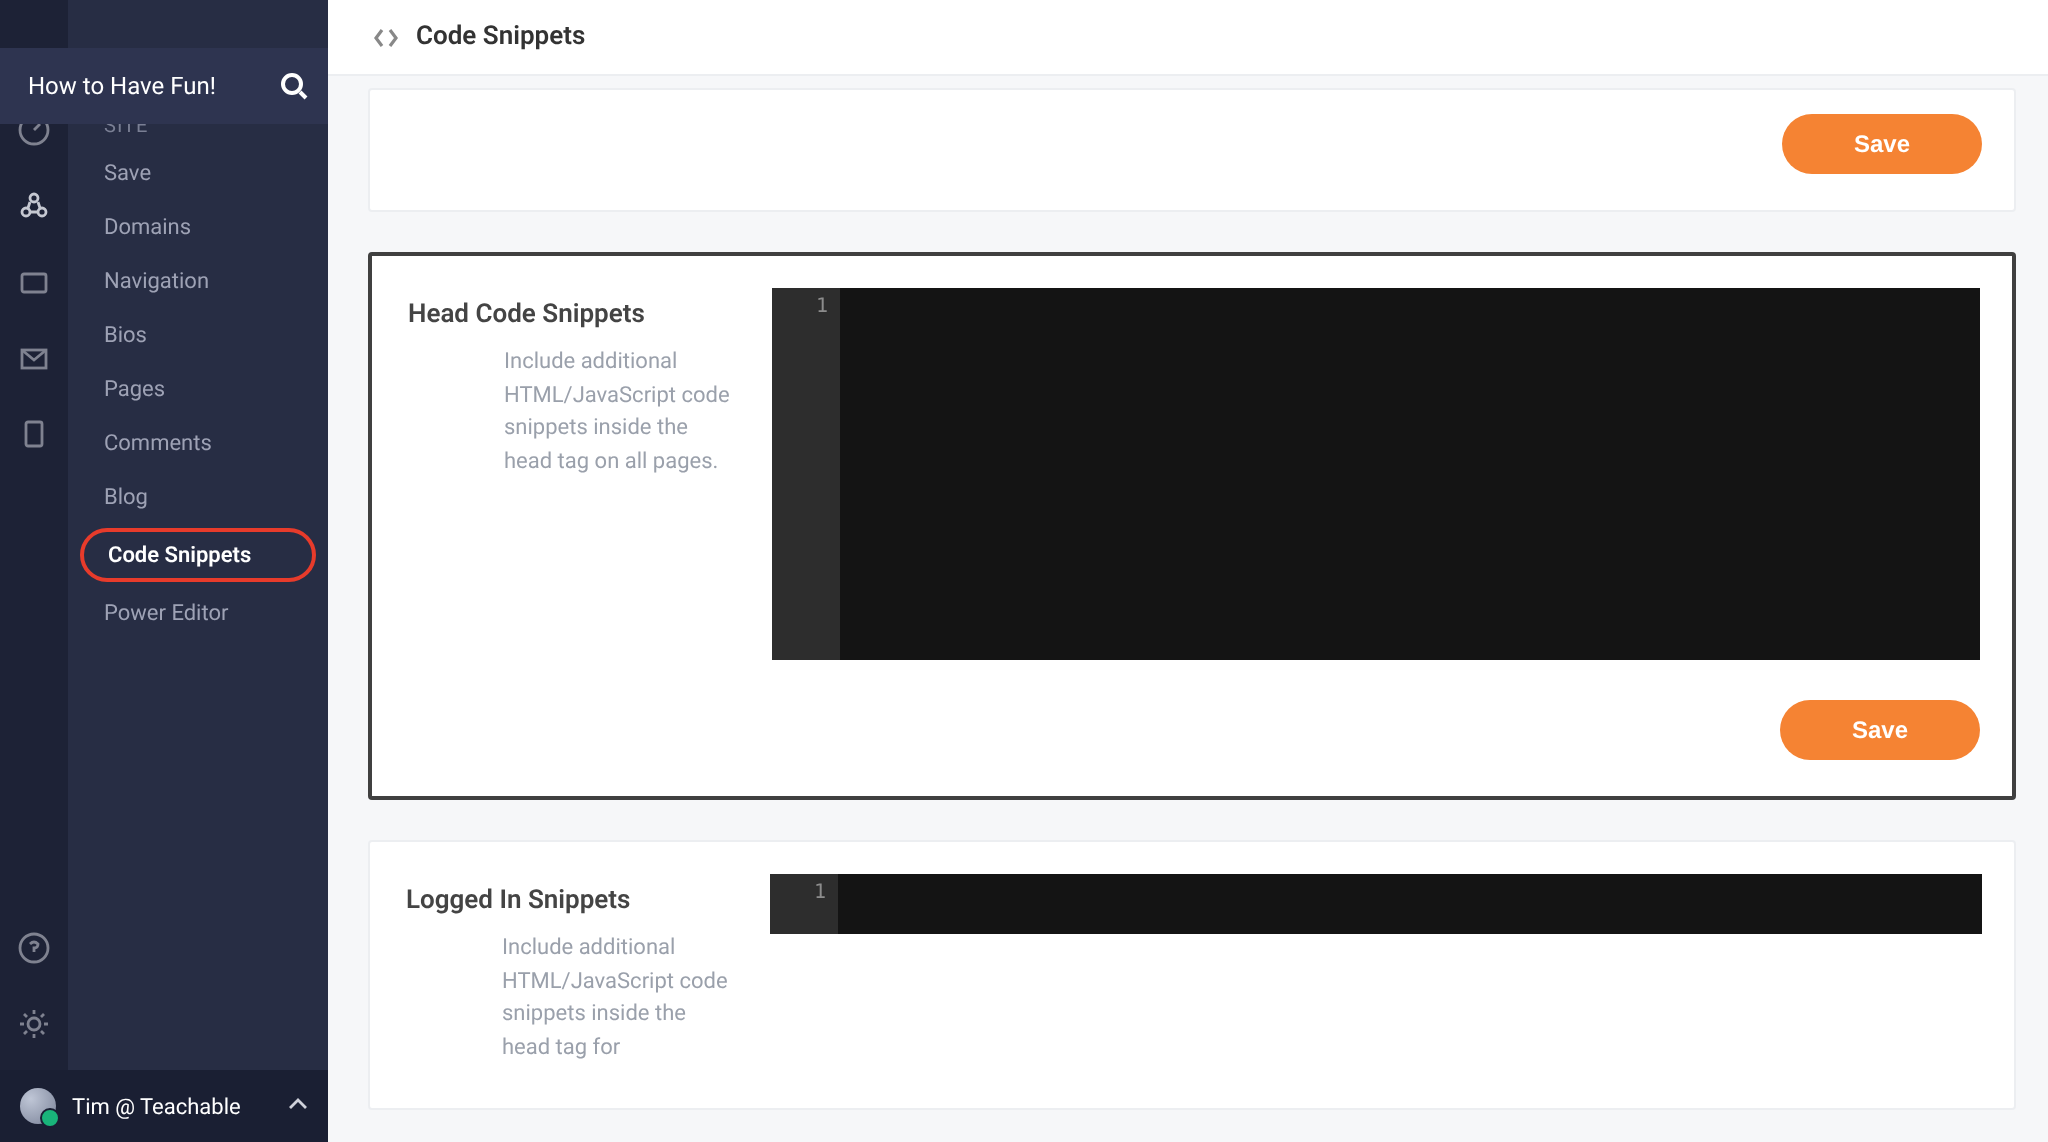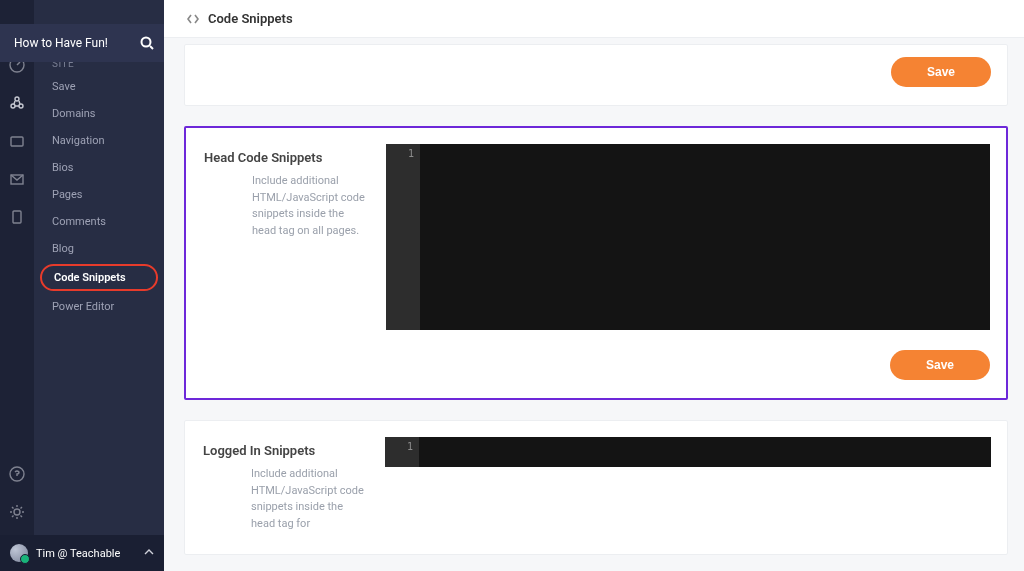--- a/index.html
+++ b/index.html
@@ -155,21 +155,21 @@
 
   .card {
     background: #fff;
     border: 1px solid #eceef1;
     border-radius: 2px;
     margin-bottom: 20px;
     display: flex;
     position: relative;
   }
   .card.highlight {
-    border: 2px solid #6d28d9;
+    border: 2px solid #404040;
   }
   .card-left {
     width: 200px;
     padding: 22px 18px;
   }
   .card-title {
     font-size: 13px;
     font-weight: 600;
     color: #444;
     margin-bottom: 8px;

